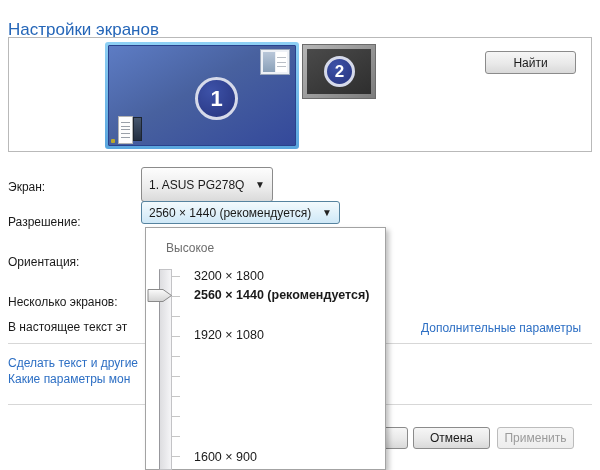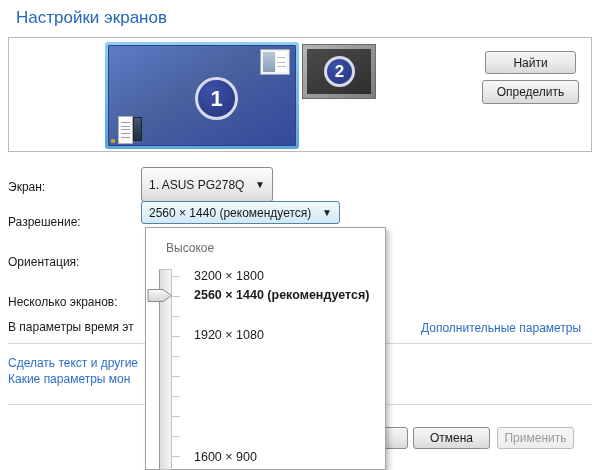--- a/index.html
+++ b/index.html
@@ -59,21 +59,21 @@
     border:1px solid #c3c3c6;border-left-color:#97979c;box-sizing:border-box;cursor:pointer;}
   .tick{height:1px;background:#c6c6c6;}
   .res-option{white-space:nowrap;cursor:pointer;font-size:12.5px;}
   .res-option.sel{font-weight:bold;}
 </style>
 </head>
 <body>
 
 <div id="screen">
 
-  <div class="abs page-title" style="left:8px;top:8px;margin-left:8px;">Настройки экранов</div>
+  <div class="abs page-title" style="left:8px;top:20px;">Настройки экранов</div>
 
   <div class="abs preview-panel" style="left:8px;top:37px;width:582px;height:113px;">
 
     <div class="abs mon1" style="left:96px;top:4px;width:194px;height:107px;">
       <div class="mon1-screen">
         <div class="abs mon-circle" style="left:86px;top:31px;width:43px;height:43px;font-size:22px;">
           <span>1</span>
         </div>
         <div class="abs mini-window" style="right:5px;top:3px;width:30px;height:26px;">
           <span class="pane-l"></span>
@@ -99,39 +99,38 @@
 
     <div class="abs mon2" style="left:293px;top:6px;width:74px;height:55px;">
       <div class="mon2-screen">
         <div class="abs mon-circle" style="left:17px;top:7px;width:31px;height:31px;font-size:17px;">
           <span>2</span>
         </div>
       </div>
     </div>
 
     <div class="abs btn" style="left:476px;top:13px;width:91px;height:23px;">Найти</div>
-    <div class="abs btn" style="left:473px;top:42px;width:97px;height:24px;">Определить</div>
   </div>
 
   <div class="abs field-label" style="left:8px;top:172px;">Экран:</div>
   <div class="abs combo" style="left:141px;top:167px;width:132px;height:35px;">
     <span>1. ASUS PG278Q</span>
     <span class="arrow">▼</span>
   </div>
 
   <div class="abs field-label" style="left:8px;top:207px;">Разрешение:</div>
   <div class="abs combo active" style="left:141px;top:201px;width:199px;height:23px;">
     <span>2560 × 1440 (рекомендуется)</span>
     <span class="arrow">▼</span>
   </div>
 
   <div class="abs field-label" style="left:8px;top:247px;">Ориентация:</div>
   <div class="abs field-label" style="left:8px;top:287px;">Несколько экранов:</div>
 
-  <div class="abs clip-text" style="left:8px;top:320px;width:137px;">В параметры время эт</div>
+  <div class="abs clip-text" style="left:8px;top:320px;width:137px;">В настоящее текст эт</div>
   <div class="abs divider" style="left:8px;top:343px;width:584px;"></div>
   <div class="abs link clip-text" style="left:8px;top:356px;width:137px;">Сделать текст и другие</div>
   <div class="abs link clip-text" style="left:8px;top:372px;width:137px;">Какие параметры мон</div>
   <div class="abs link" style="left:421px;top:321px;">Дополнительные параметры</div>
 
   <div class="abs divider" style="left:8px;top:404px;width:584px;"></div>
   <div class="abs btn" style="left:330px;top:427px;width:78px;height:22px;"></div>
   <div class="abs btn" style="left:413px;top:427px;width:77px;height:22px;">Отмена</div>
   <div class="abs btn disabled" style="left:497px;top:427px;width:77px;height:22px;">Применить</div>
 

